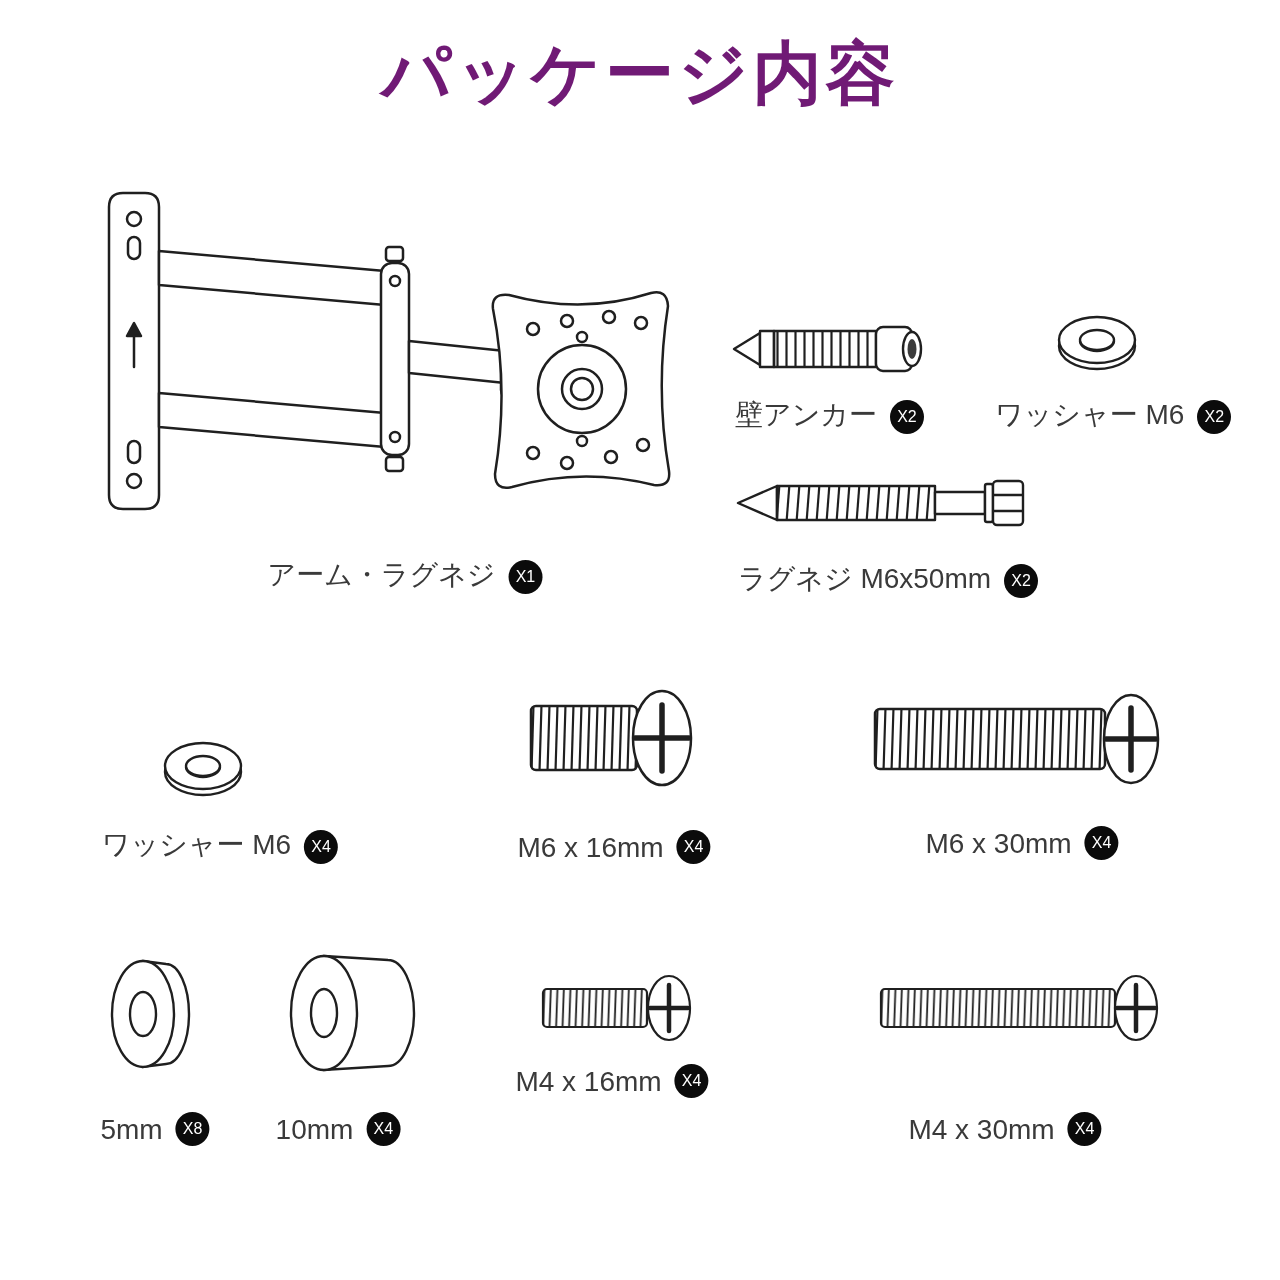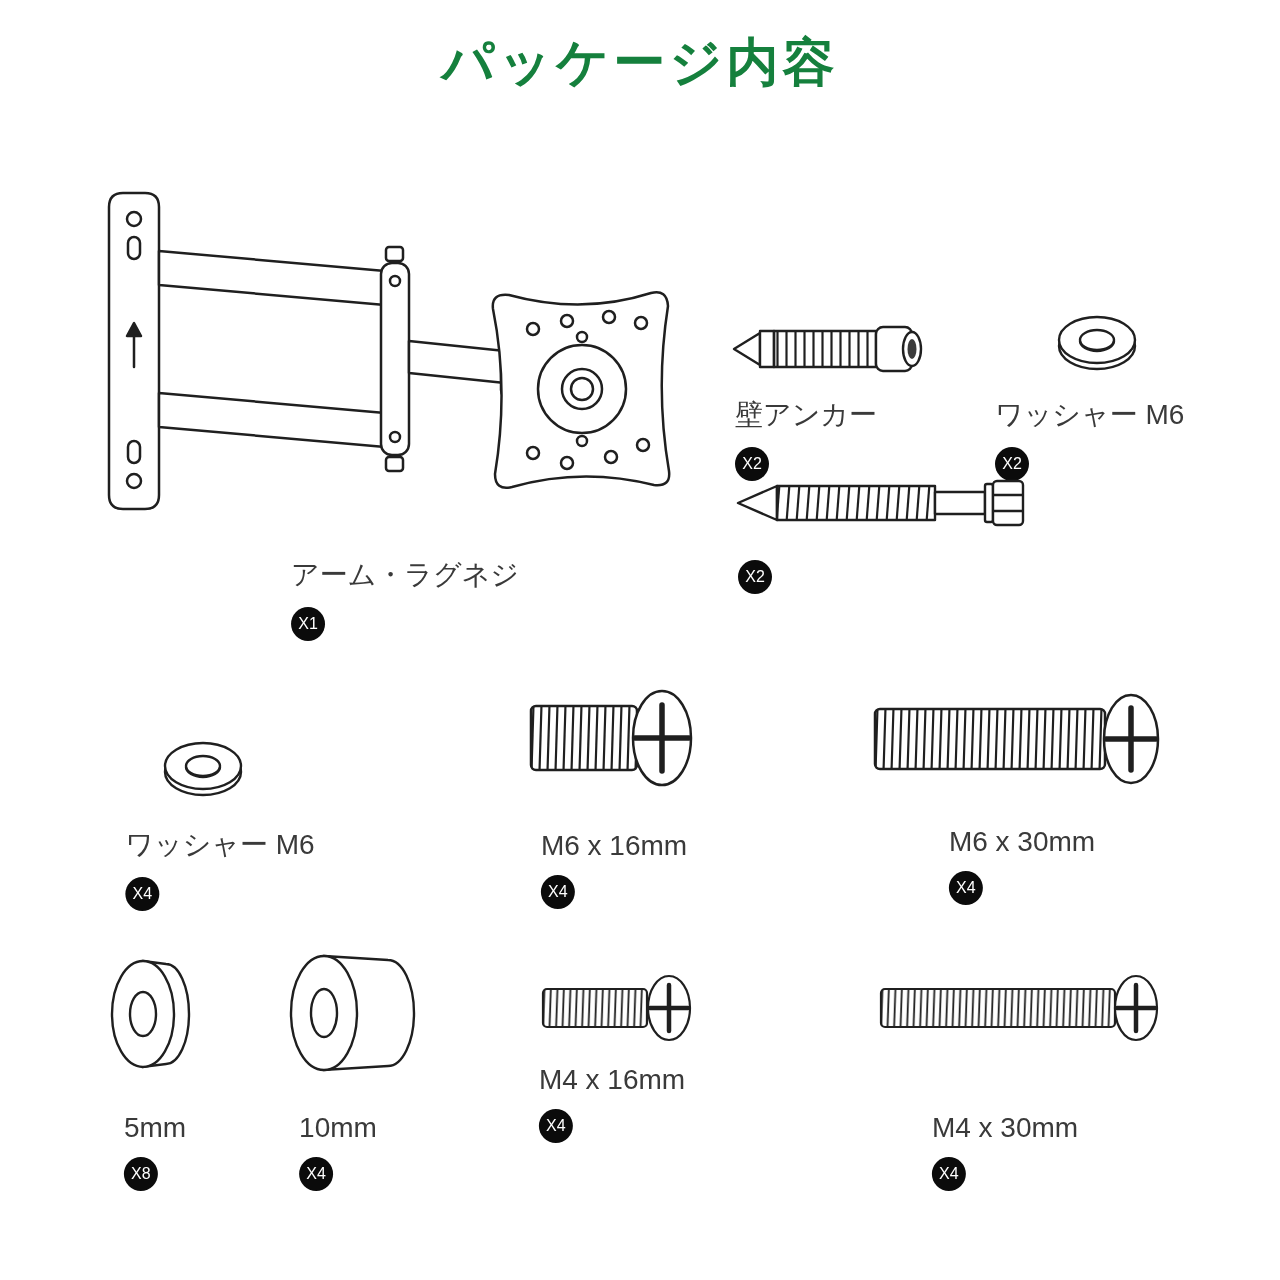--- a/index.html
+++ b/index.html
@@ -3,27 +3,27 @@
 <meta charset="utf-8">
 <style>
   *{margin:0;padding:0;box-sizing:border-box}
   html,body{background:#fff}
   body{
     width:1280px;height:1280px;position:relative;overflow:hidden;
     font-family:"Liberation Sans","DejaVu Sans",sans-serif;color:#1a1a1a;
   }
   .title{
     position:absolute;top:28px;left:0;width:100%;text-align:center;
-    font-size:52px;font-weight:900;color:#15803d;letter-spacing:4px;
+    font-size:69px;font-weight:900;color:#701a75;letter-spacing:4px;
   }
   .fig{position:absolute}
   .fig svg{display:block;width:100%;height:100%}
   .label-row{
-    position:absolute;display:flex;align-items:flex-start;gap:13px;
-    font-size:28px;color:#3a3a3a;white-space:nowrap;flex-direction:column;
+    position:absolute;display:flex;align-items:flex-end;gap:13px;
+    font-size:28px;color:#3a3a3a;white-space:nowrap;
   }
   .label-row.centered{transform:translateX(-50%)}
   .badge{
     min-width:34px;height:34px;border-radius:50%;background:#0b0b0b;color:#fff;
     display:flex;align-items:center;justify-content:center;
     font-size:16px;font-weight:400;padding:0 2px;
   }
 </style>
 </head>
 <body>
@@ -120,20 +120,21 @@
       <path d="M5,28 L44,11 L44,45 Z"></path>
       <rect x="44" y="11" width="158" height="34" fill="url(#thrLag)"></rect>
       <rect x="202" y="17" width="50" height="22"></rect>
       <rect x="252" y="9" width="8" height="38" rx="2"></rect>
       <rect x="260" y="6" width="30" height="44" rx="4"></rect>
       <path d="M260,20 h30 M260,36 h30" fill="none"></path>
     </g>
   </svg>
 </div>
 <div class="label-row" style="left:738px;top:560px">
+  <span>ラグネジ M6x50mm</span>
   <span class="badge">X2</span>
 </div>
 
 <div class="fig" style="left:158px;top:738px;width:90px;height:64px">
   <svg viewBox="0 0 90 64" xmlns="http://www.w3.org/2000/svg">
     <g fill="#ffffff" stroke="#1f1f1f" stroke-width="2.4">
       <ellipse cx="45" cy="34" rx="38" ry="23"></ellipse>
       <ellipse cx="45" cy="28" rx="38" ry="23"></ellipse>
       <ellipse cx="45" cy="28" rx="17" ry="10"></ellipse>
       <path d="M28,29 a17,10 0 0 0 34,0" fill="none"></path>

